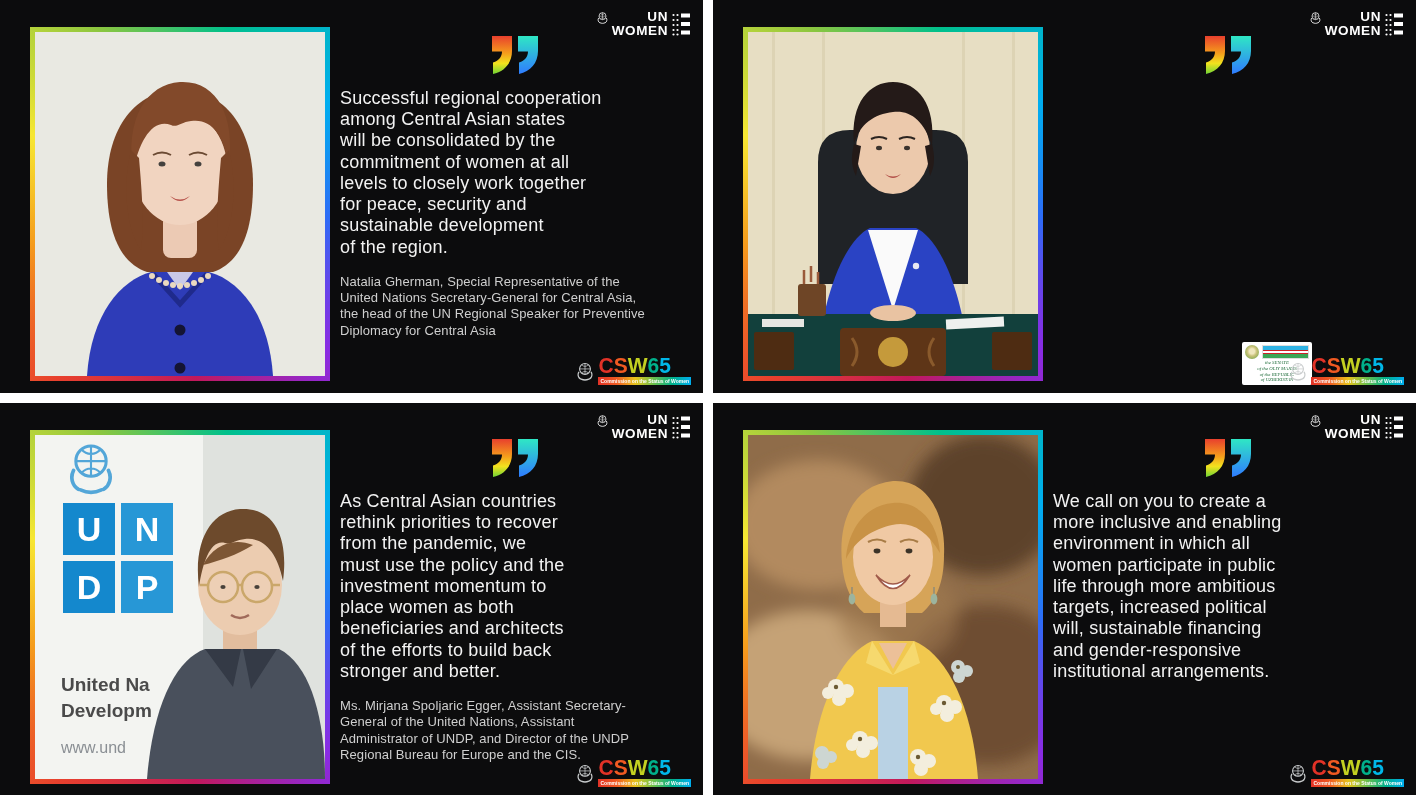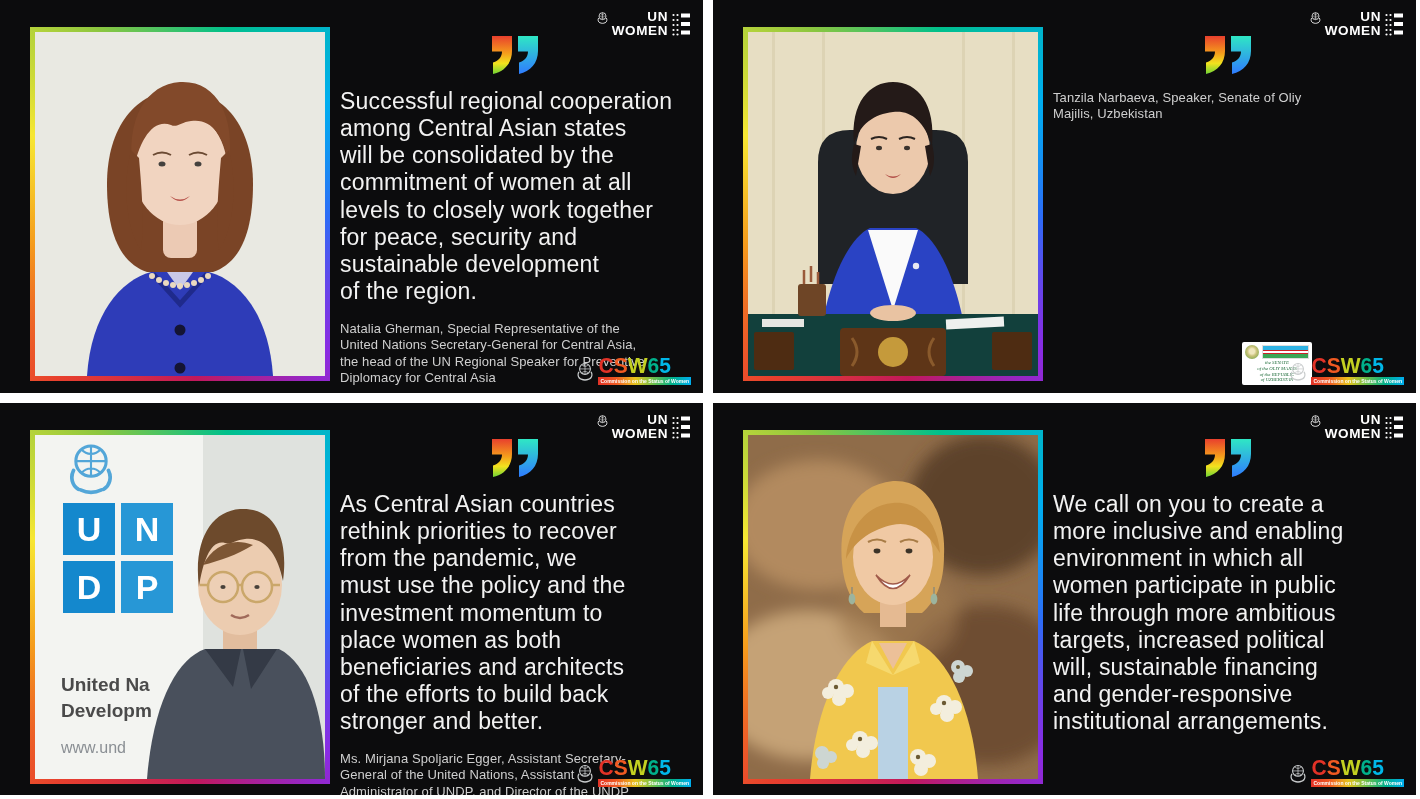--- a/index.html
+++ b/index.html
@@ -8,21 +8,21 @@
   .card{position:relative;background:#0c0c0d;overflow:hidden;}
 
   
   .photo-frame{position:absolute;left:30px;top:27px;width:300px;height:354px;margin:0;box-sizing:border-box;padding:5px;
     background:conic-gradient(from 215deg,#e8402d,#f59c1c,#f7e733,#8cc63f,#00c08b,#00aeef,#2d6cf6,#8a2be2,#c2185b,#e8402d);}
   .portrait{display:block;width:290px;height:344px;background:#222;}
 
   
   .content{position:absolute;left:340px;top:0;width:349px;display:flex;flex-direction:column;align-items:flex-start;}
   .quote-icon{width:50px;height:38px;align-self:center;margin-top:36px;}
-  .quote{margin:14px 0 0 0;white-space:pre-line;color:#f2f2f2;font-size:23px;line-height:1.18;font-weight:500;letter-spacing:.2px;}
+  .quote{margin:14px 0 0 0;white-space:pre-line;color:#f2f2f2;font-size:18px;line-height:1.18;font-weight:500;letter-spacing:.2px;}
   .attr{margin:16px 0 0 0;white-space:pre-line;color:#cfcfcf;font-size:13px;line-height:1.25;letter-spacing:.1px;}
 
   
   .unw{position:absolute;top:10px;right:12px;display:flex;align-items:center;gap:3px;color:#fff;z-index:3;}
   .unw-words{display:flex;flex-direction:column;align-items:flex-end;line-height:1;}
   .unw-un,.unw-women{font-weight:bold;font-size:13.5px;letter-spacing:.6px;}
   .unw-emblem{width:13px;height:13px;color:#fff;align-self:flex-start;margin-top:1px;}
   .unw-symbol{width:20px;height:26px;}
 
   
@@ -225,22 +225,20 @@
         <path d="M104,306 q10,14 0,28 M186,306 q-10,14 0,28" stroke="#8a5a2c" stroke-width="3" fill="none"></path>
         <rect x="6" y="300" width="40" height="38" rx="2" fill="#4e2c12"></rect>
           <rect x="244" y="300" width="40" height="38" rx="2" fill="#4e2c12"></rect>
       </svg>
     </figure>
 
     <div class="content">
       <svg class="quote-icon">
           <use href="#quote-marks"></use>
         </svg>
-      <p class="attr">Tanzila Narbaeva, Speaker, Senate of Oliy
-Majilis, Uzbekistan</p>
     </div>
 
     <div class="senate">
       <div class="senate-top">
         <div class="senate-emblem"></div>
         <div class="senate-flag">
           <div class="sf-b"></div>
             <div class="sf-r1"></div>
             <div class="sf-w"></div>
             <div class="sf-r2"></div>

